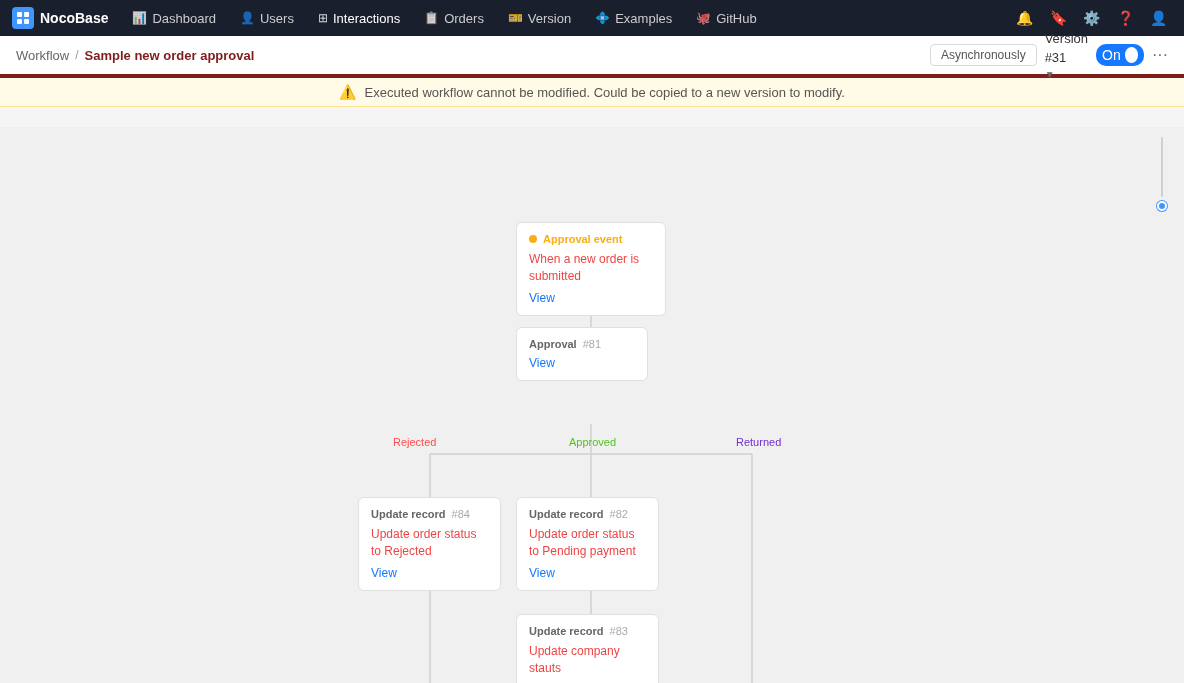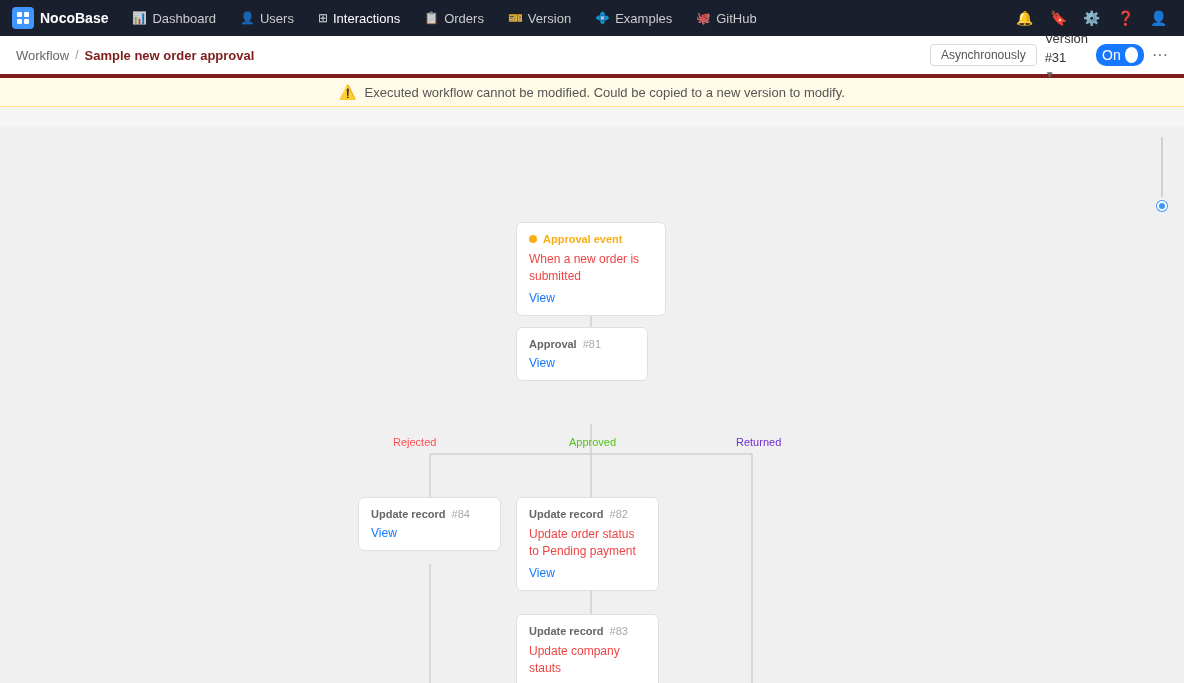--- a/index.html
+++ b/index.html
@@ -218,20 +218,21 @@
 
   <div class="branch-label branch-rejected" style="left:387px; top:308px;">Rejected</div>
   <div class="branch-label branch-approved" style="left:563px; top:308px;">Approved</div>
   <div class="branch-label branch-returned" style="left:730px; top:308px;">Returned</div>
 
   <div class="wf-card" style="width:143px; left:358px; top:370px;">
     <div class="wf-card-header">
       <span class="wf-card-title">Update record</span>
       <span class="wf-card-id">#84</span>
     </div>
+    <div class="wf-card-body">Update order status to Rejected</div>
     <div class="wf-card-view">View</div>
   </div>
 
   <div class="wf-card" style="width:143px; left:516px; top:370px;">
     <div class="wf-card-header">
       <span class="wf-card-title">Update record</span>
       <span class="wf-card-id">#82</span>
     </div>
     <div class="wf-card-body">Update order status to Pending payment</div>
     <div class="wf-card-view">View</div>

